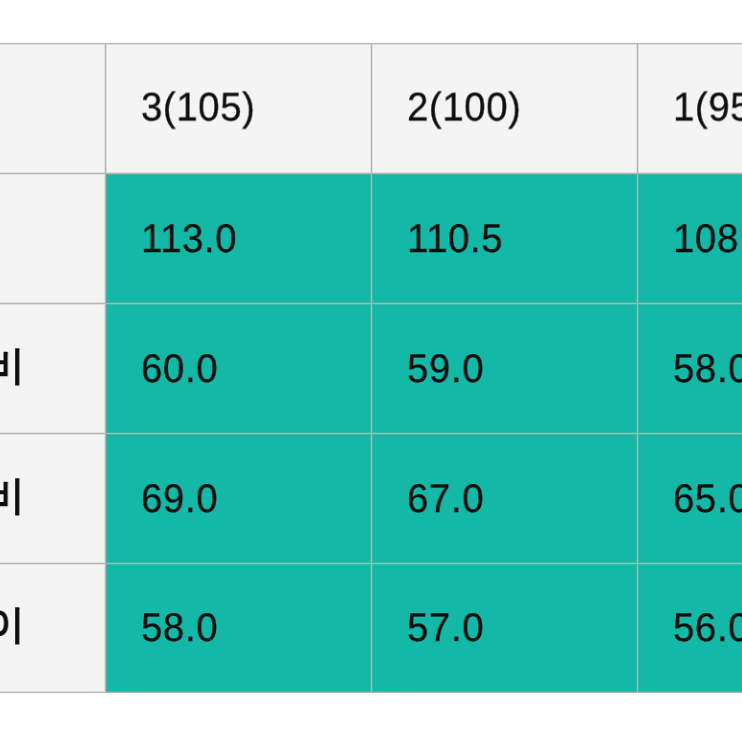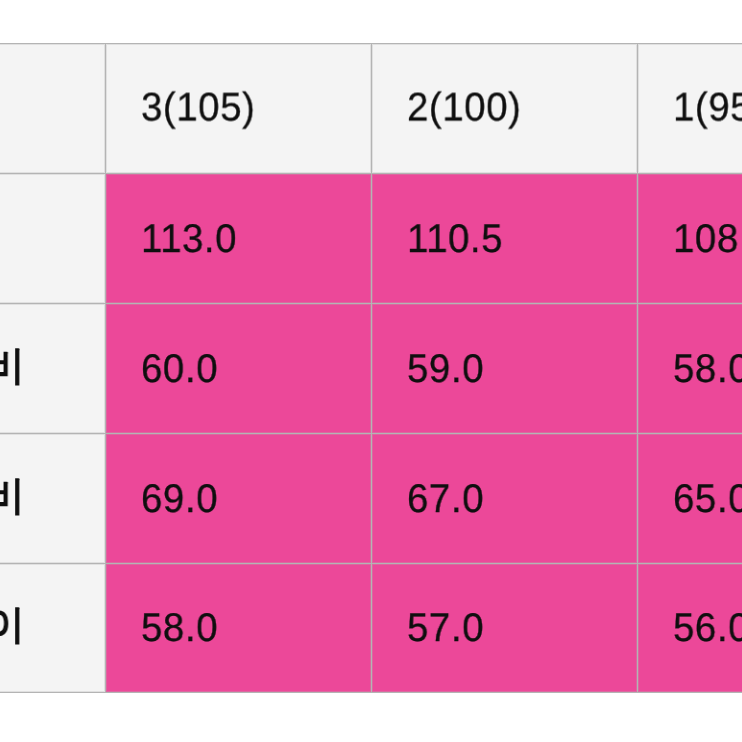--- a/index.html
+++ b/index.html
@@ -7,21 +7,21 @@
        font-family:"Liberation Sans",sans-serif;-webkit-font-smoothing:antialiased;text-rendering:geometricPrecision;}
   .page{position:absolute;left:0;top:0;width:742px;height:742px;background:#fff;filter:blur(0.7px);}
   .size-table{position:absolute;left:-163px;top:43.4px;border-collapse:collapse;
               table-layout:fixed;width:1066px;}
   .size-table td,.size-table th{border:1.3px solid #b4b4b4;height:129.8px;padding:0 0 0 35px;
               text-align:left;vertical-align:middle;font-weight:400;font-size:40px;letter-spacing:0.6px;color:#0f0f0f;
               box-sizing:border-box;overflow:hidden;white-space:nowrap;box-shadow:inset 0 0 0 1px rgba(180,180,180,0.30);}
   .size-table .rowhead{background:#f4f4f4;letter-spacing:0;}
   .colhead{background:#f4f4f4;}
   .size-table .colhead .txt{transform:scaleX(0.96) translateY(-0.5px);}
-  .cell{background:#ec4899;}
+  .cell{background:#14b8a6;}
   .txt{display:inline-block;transform:scaleX(0.96) translateY(1px);transform-origin:left center;will-change:transform;-webkit-text-stroke:0.3px #0f0f0f;}
   .size-table .rowhead .txt{transform:scaleX(0.96) translate(-2px,-3px);-webkit-text-stroke:1.5px #0f0f0f;}
 </style>
 </head>
 <body>
 
 <div class="page">
   <table class="size-table">
     <colgroup>
         <col style="width:268px">

